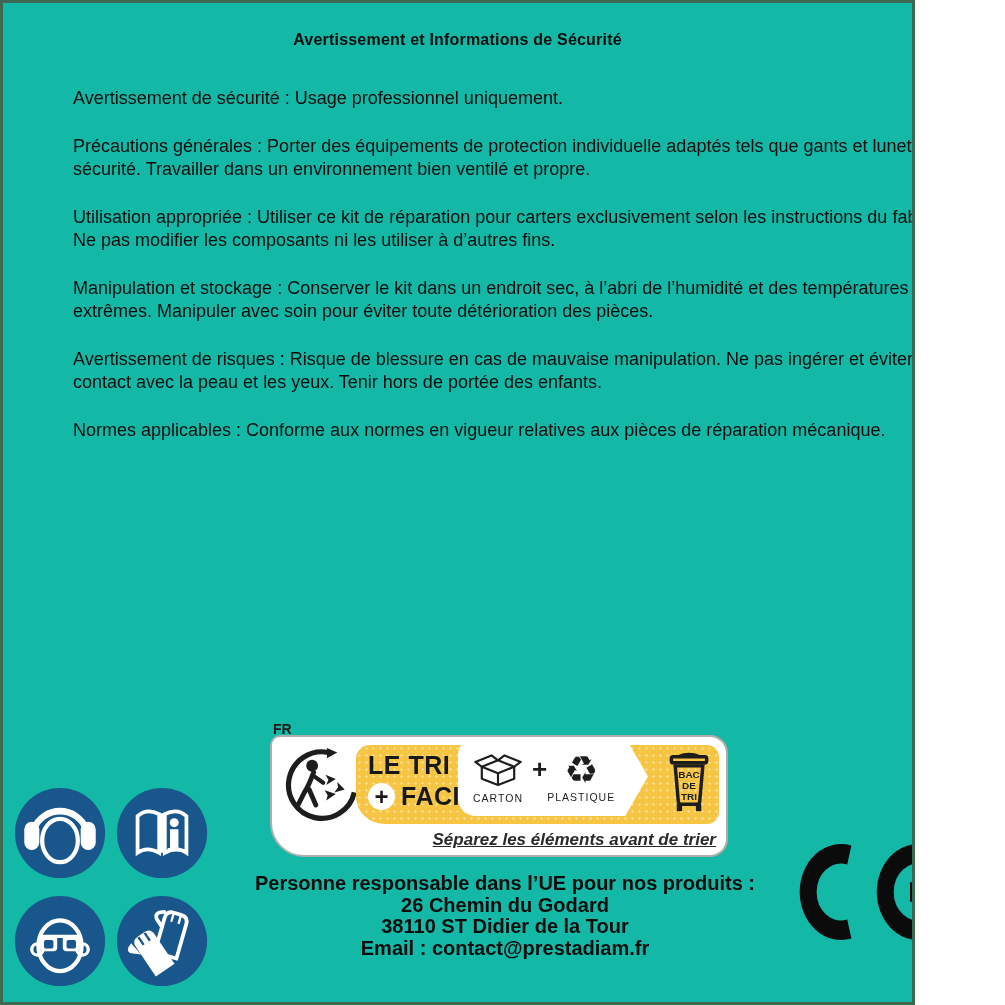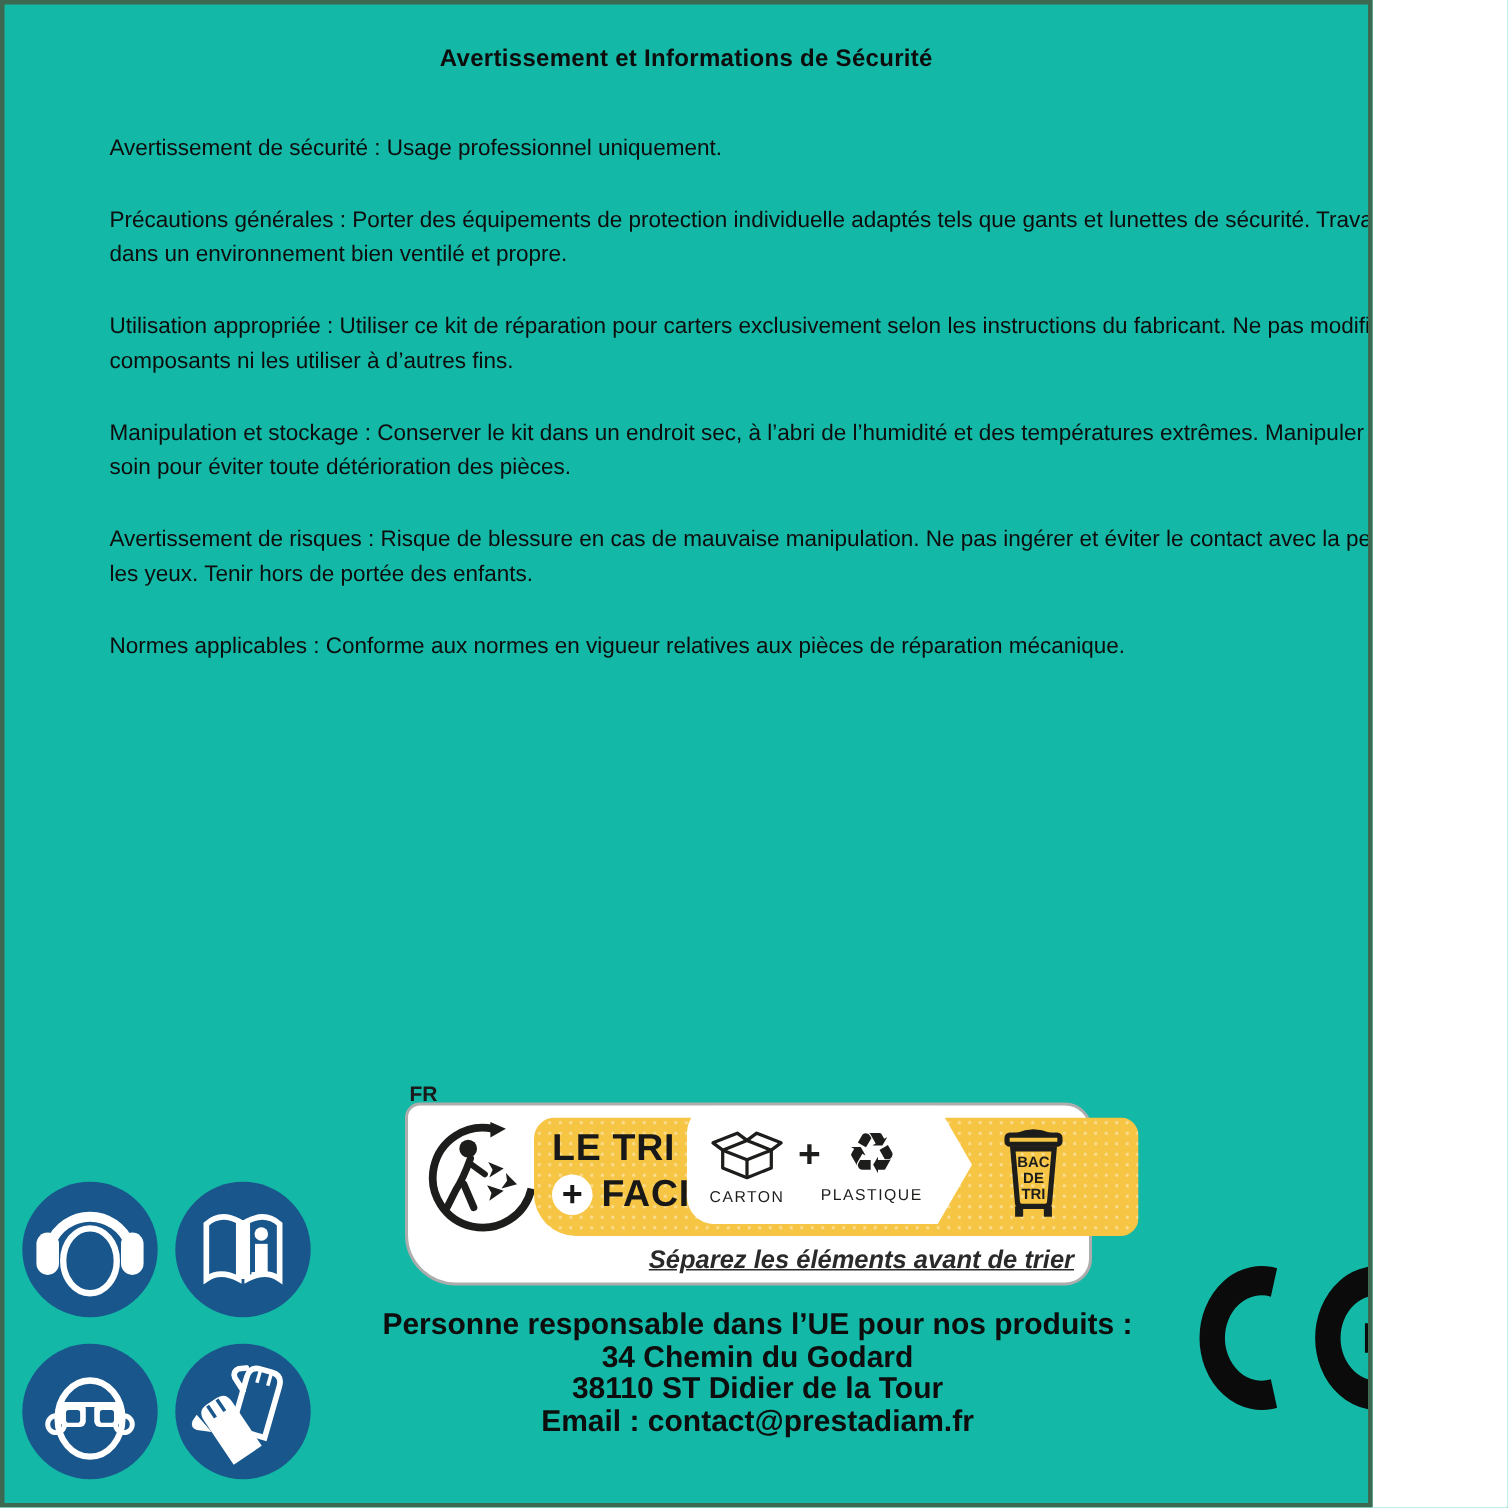--- a/index.html
+++ b/index.html
@@ -7,21 +7,21 @@
     position:relative;width:915px;height:1005px;box-sizing:border-box;
     border:3px solid var(--border-green,#3D6852);background:#14b8a6;overflow:hidden;
     font-family:"Liberation Sans",sans-serif;color:#111;
   }
   .doc-title{
     position:absolute;top:28px;left:0;width:100%;text-align:center;
     font-size:16px;font-weight:bold;margin:0;color:#0d0d0d;letter-spacing:.2px;
   }
   .body-text{position:absolute;left:70px;top:84px;width:897px;}
   .body-text p{
-    margin:0 0 24px 0;font-size:15px;line-height:23.5px;color:#0d0d0d;
+    margin:0 0 24px 0;font-size:18px;line-height:23.5px;color:#0d0d0d;
   }
   .body-text p.extra-gap{margin-top:26px;}
 
   
   .icon-grid{
     position:absolute;left:10px;top:783px;display:grid;
     grid-template-columns:94px 94px;grid-auto-rows:94px;column-gap:8px;row-gap:14px;
   }
   .icon-grid svg{display:block;width:94px;height:94px;}
 
@@ -31,21 +31,20 @@
     position:absolute;left:267px;top:732px;width:458px;height:122px;box-sizing:border-box;
     background:#fff;border:2px solid #adadad;border-radius:10px 18px 18px 34px;
   }
   .triman-logo{position:absolute;left:12px;top:11px;width:74px;height:74px;}
   .tri-band{
     position:absolute;left:84px;top:8px;width:363px;height:79px;
     background:var(--label-yellow,#F6C544);
     background-image:radial-gradient(rgba(255,255,255,.4) 1.1px, transparent 1.3px);
     background-size:7px 7px;
     border-radius:14px 12px 12px 28px;
-    padding-left:40px;
   }
   .tri-words{position:absolute;left:12px;top:8px;line-height:1;}
   .tri-line1{display:block;font-size:25px;font-weight:800;color:#181818;letter-spacing:.5px;}
   .tri-line2{display:flex;align-items:center;margin-top:5px;}
   .plus-circle{
     width:27px;height:27px;border-radius:50%;background:#fff;color:#181818;
     font-size:24px;font-weight:800;display:flex;align-items:center;justify-content:center;
     margin-right:6px;line-height:1;
   }
   .tri-facile{font-size:25px;font-weight:800;color:#181818;letter-spacing:.5px;}
@@ -191,21 +190,21 @@
       <text x="30" y="36" text-anchor="middle" font-family="Liberation Sans, sans-serif" font-size="13" font-weight="bold" fill="#1d1d1b">BAC</text>
       <text x="30" y="50" text-anchor="middle" font-family="Liberation Sans, sans-serif" font-size="13" font-weight="bold" fill="#1d1d1b">DE</text>
       <text x="30" y="64" text-anchor="middle" font-family="Liberation Sans, sans-serif" font-size="13" font-weight="bold" fill="#1d1d1b">TRI</text>
     </svg>
 
     <span class="tri-footer">Séparez les éléments avant de trier</span>
   </div>
 
   <div class="resp">
     <div>Personne responsable dans l’UE pour nos produits :</div>
-    <div>34 Chemin du Godard</div>
+    <div>26 Chemin du Godard</div>
     <div>38110 ST Didier de la Tour</div>
     <div>Email : contact@prestadiam.fr</div>
   </div>
 
   <svg class="ce-mark" viewBox="0 0 170 100" preserveAspectRatio="none">
     <title>CE</title>
     <path d="M59.4,12.2 A39,39 0 1 0 59.4,87.8" fill="none" stroke="#0b0b0b" stroke-width="20"></path>
     <path d="M150.4,12.2 A39,39 0 1 0 150.4,87.8" fill="none" stroke="#0b0b0b" stroke-width="20"></path>
     <line x1="131" y1="50" x2="158" y2="50" stroke="#0b0b0b" stroke-width="20"></line>
   </svg>

